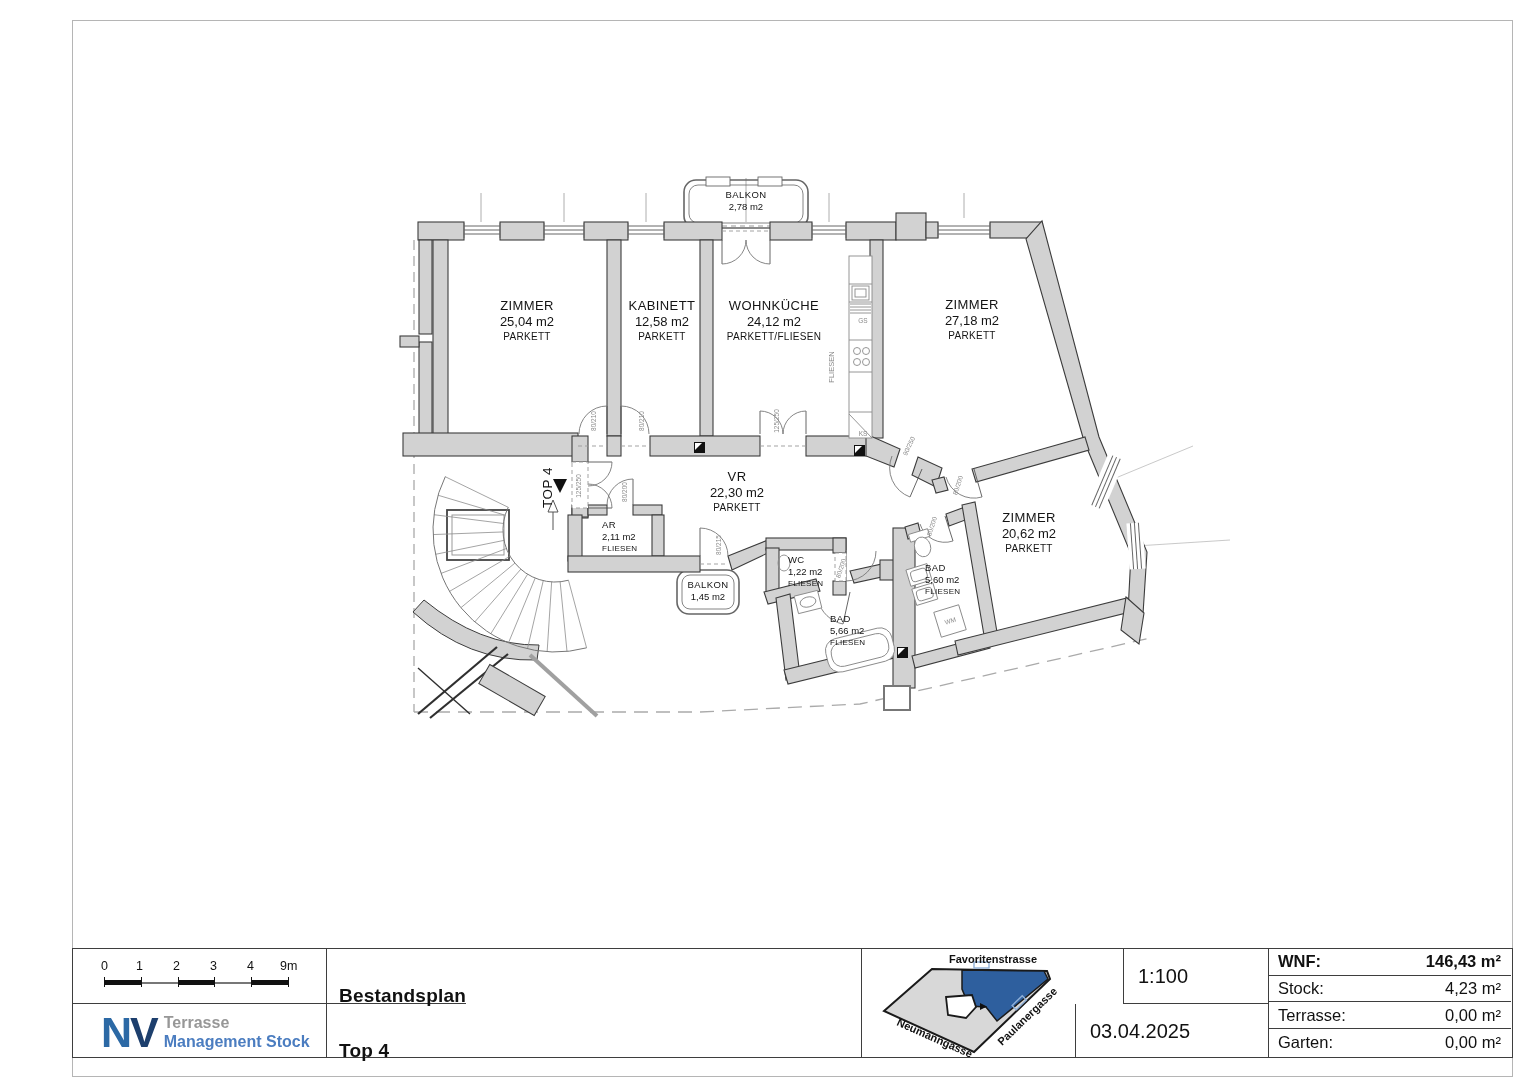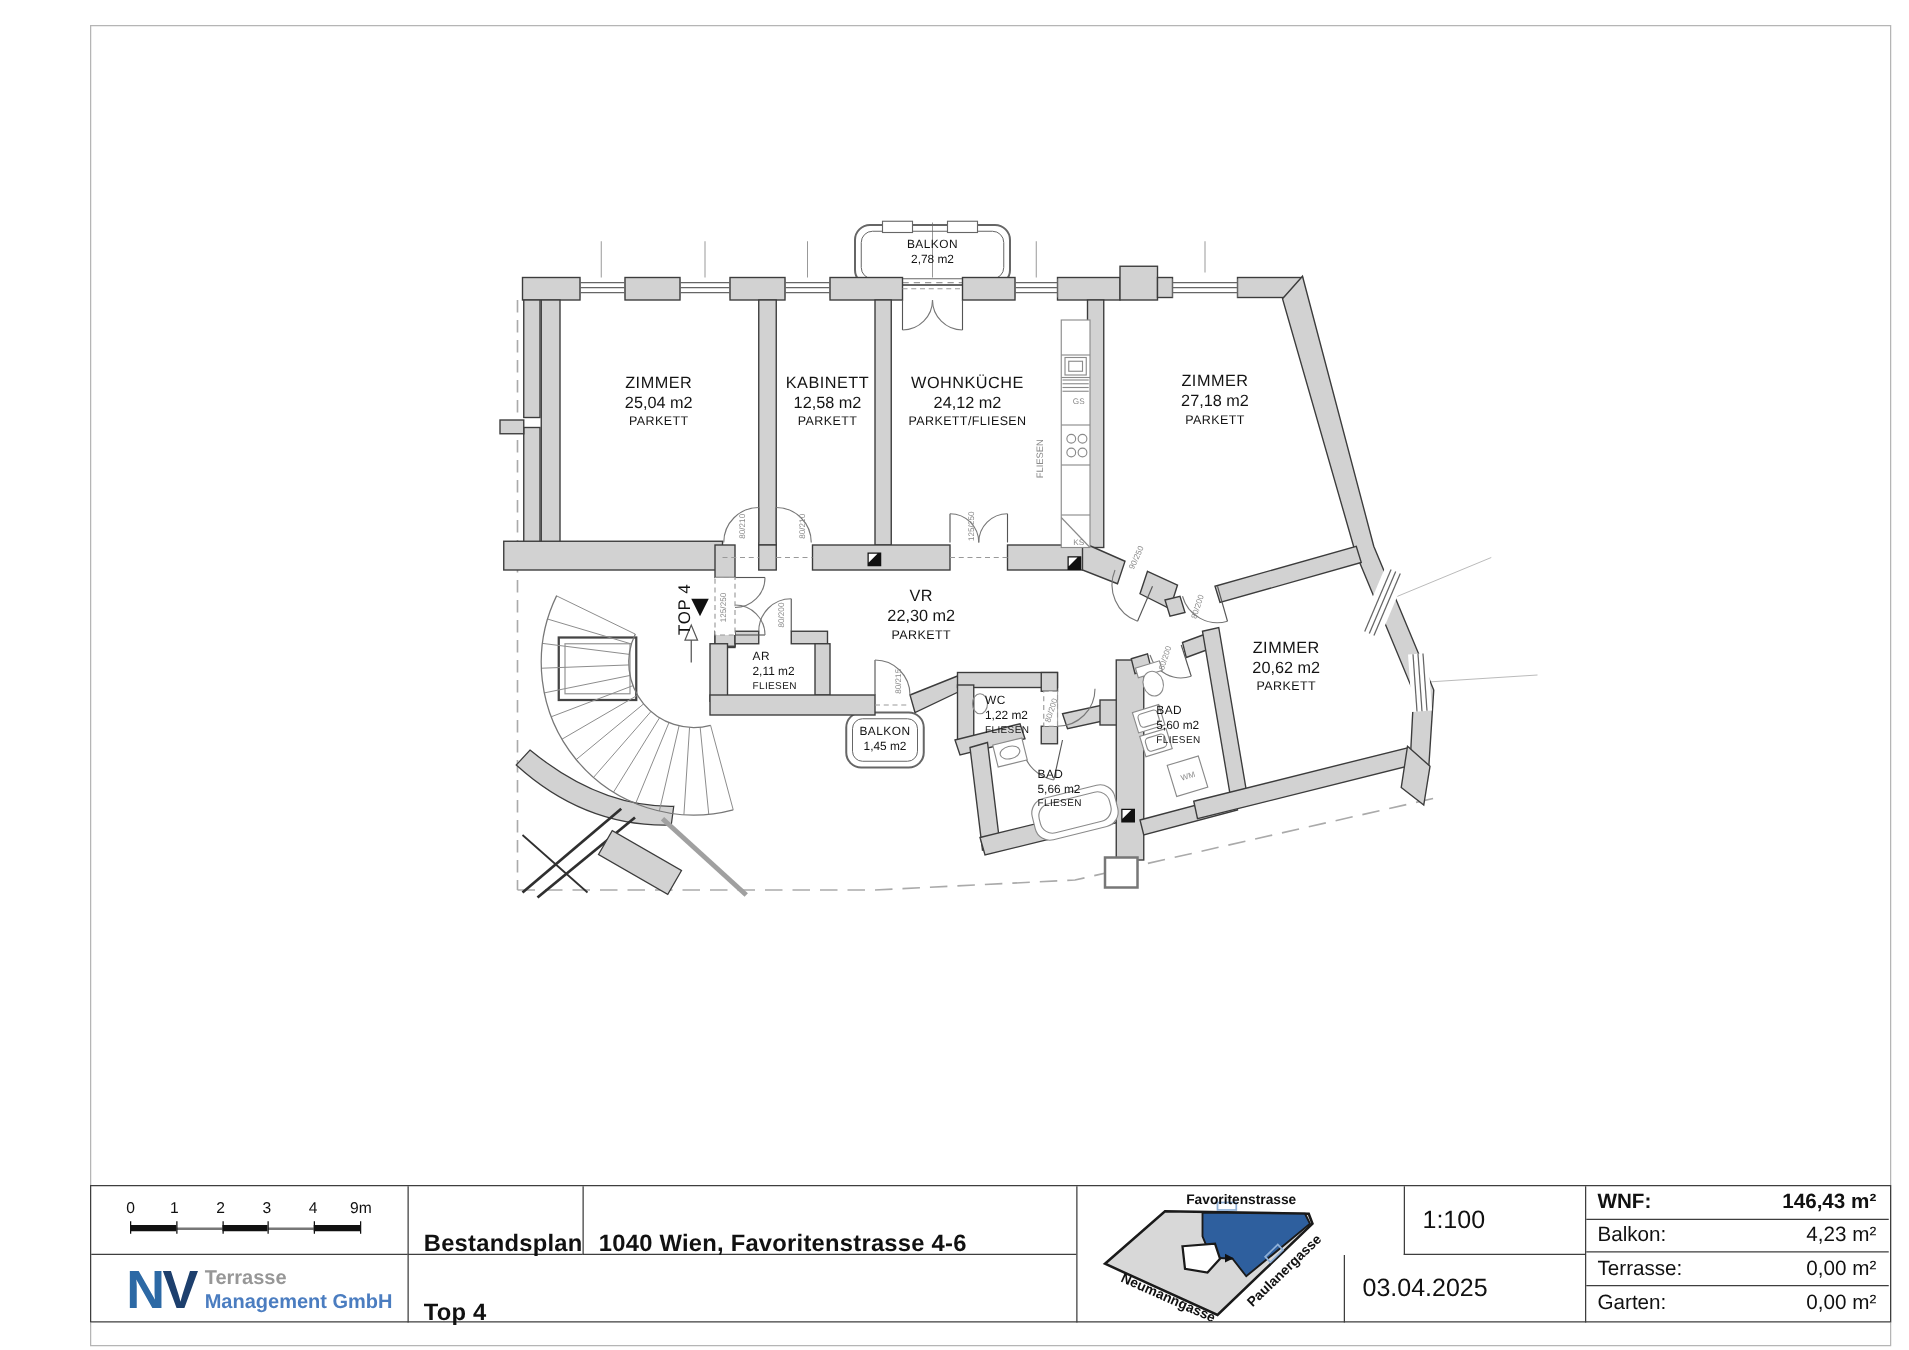--- a/index.html
+++ b/index.html
@@ -425,35 +425,32 @@
         <div class="sb-tick" style="left:147.2px"></div>
           <div class="sb-tick" style="left:184px"></div>
       </div>
     </div>
   </div>
   <div class="cell" style="left:0;top:55px;width:253px;height:54px;">
     <div class="logo">
       <span class="logo-nv"><span class="logo-n">N</span><span class="logo-v">V</span></span>
       <span class="logo-txt">
         <div class="logo-l1">Terrasse</div>
-        <div class="logo-l2">Management GmbH</div>
+        <div class="logo-l2">Management Stock</div>
       </span>
     </div>
   </div>
 
   <div class="cell vline hsplit tb-row" style="left:253px;top:0;width:140px;height:55px;">
     <span class="tb-big">Bestandsplan</span>
   </div>
   <div class="cell vline tb-row" style="left:253px;top:55px;width:140px;height:54px;">
     <span class="tb-big">Top 4</span>
   </div>
 
-  <div class="cell vline hsplit tb-row" style="left:393px;top:0;width:395px;height:55px;">
-    <span class="tb-big">1040 Wien, Favoritenstrasse 4-6</span>
-  </div>
 
   <div class="cell vline" style="left:788px;top:0;width:262px;height:109px;">
     <svg width="262" height="108" viewBox="0 0 262 108">
       <polygon points="22,62 70,20 185,22 188,30 112,103" fill="#d8d8d8" stroke="#1a1a1a" stroke-width="2"></polygon>
       <polygon points="100,21 182,22 186,30 135,72 124,58 107,57 100,40" fill="#2e5f9e" stroke="#1a1a1a" stroke-width="1.5"></polygon>
       <polygon points="84,48 110,46 114,58 104,69 86,66" fill="#ffffff" stroke="#1a1a1a" stroke-width="1.8"></polygon>
       <polygon points="118,54 125,57.5 118,61" fill="#111"></polygon>
       <rect x="112" y="13" width="15" height="6" fill="none" stroke="#8fb0d8" stroke-width="1.4"></rect>
       <g transform="rotate(-44 158 53)">
           <rect x="150" y="50" width="14" height="6" fill="none" stroke="#8fb0d8" stroke-width="1.4"></rect>
@@ -470,21 +467,21 @@
   <div class="cell vline tb-row" style="left:1002px;top:55px;width:145px;height:54px;">
     <span class="tb-mid">03.04.2025</span>
   </div>
 
   <div class="cell vline" style="left:1195px;top:0;width:243px;height:109px;">
     <div class="area-row bold rb">
       <span>WNF:</span>
       <span>146,43 m²</span>
     </div>
     <div class="area-row rb">
-      <span>Balkon:</span>
+      <span>Stock:</span>
       <span>4,23 m²</span>
     </div>
     <div class="area-row rb">
       <span>Terrasse:</span>
       <span>0,00 m²</span>
     </div>
     <div class="area-row">
       <span>Garten:</span>
       <span>0,00 m²</span>
     </div>

